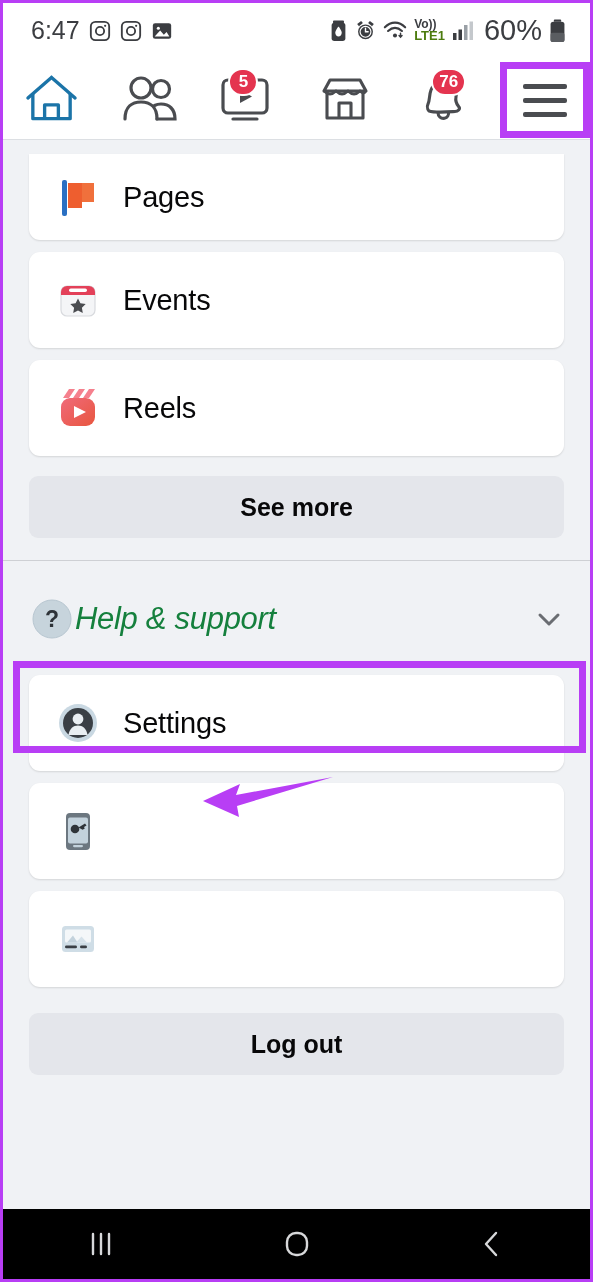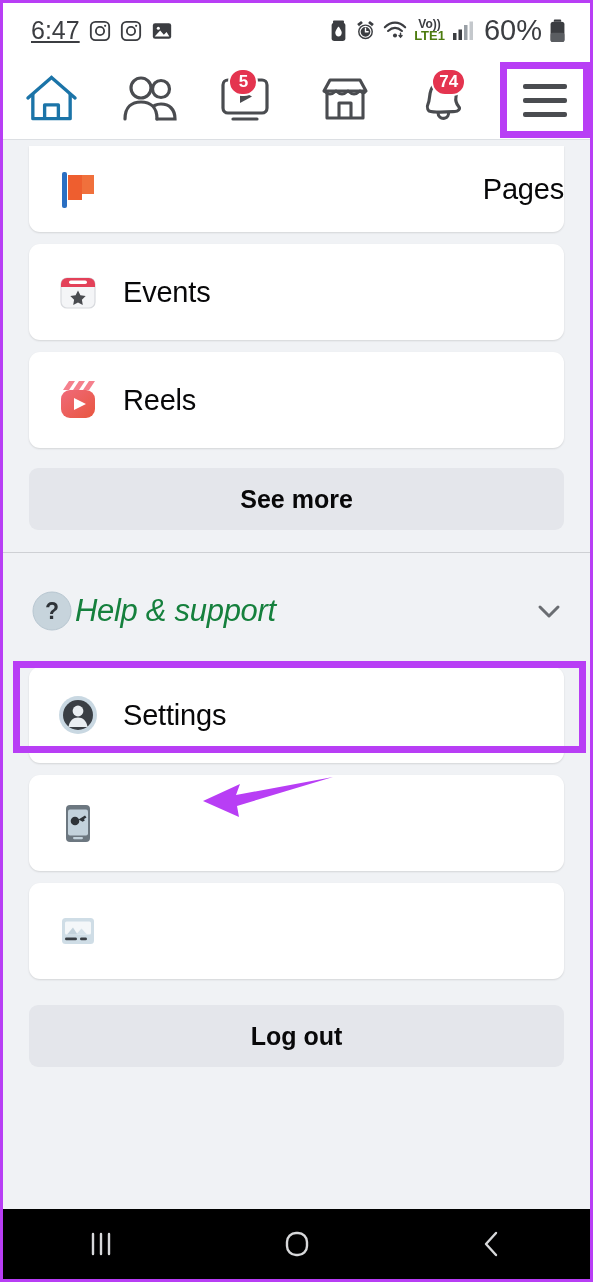--- a/index.html
+++ b/index.html
@@ -19,24 +19,24 @@
 
   
   .statusbar {
     position: absolute; top: 0; left: 0; right: 0;
     height: 55px;
     background: #ffffff;
     display: flex; align-items: center;
     padding: 0 24px 0 28px;
   }
   .sb-left { display: flex; align-items: center; gap: 9px; }
-  .sb-time { font-size: 25px; color: #3b3d41; letter-spacing: 0px; text-decoration: underline; }
+  .sb-time { font-size: 25px; color: #3b3d41; letter-spacing: 0px; }
   .sb-right { margin-left: auto; display: flex; align-items: center; gap: 7px; }
   .sb-pct { font-size: 29px; color: #3b3d41; margin-left: 3px; }
-  .ico { display: inline-flex; align-items: center; justify-content: center; }
+  .ico { display: inline-flex; align-items: flex-start; justify-content: center; }
 
   
   .topnav {
     position: absolute; top: 55px; left: 0; right: 0;
     height: 82px;
     background: #ffffff;
     display: flex; align-items: center;
     border-bottom: 1px solid #dcdfe3;
   }
   .navitem {
@@ -78,21 +78,21 @@
   .section-top { padding: 6px 0 12px; }
   .card {
     background: #ffffff;
     margin: 0 26px 12px 26px;
     border-radius: 11px;
     min-height: 96px;
     display: flex; align-items: center;
     padding: 0 0 0 26px;
     box-shadow: 0 1px 2px rgba(0,0,0,0.12);
   }
-  .card.first-clipped { border-radius: 0 0 11px 11px; min-height: 86px; margin-top: 0; justify-content: space-between; }
+  .card.first-clipped { border-radius: 0 0 11px 11px; min-height: 86px; margin-top: 8px; }
   .card-label {
     font-size: 29px; color: #080809; font-weight: 500;
     margin-left: 22px; letter-spacing: -0.2px;
   }
   .gray-btn {
     background: #e4e6eb;
     margin: 20px 26px 0 26px;
     border-radius: 9px;
     height: 62px;
     display: flex; align-items: center; justify-content: center;
@@ -254,21 +254,21 @@
         <path d="M8 16 Q14 22 20 16 Q26 22 32 16 Q38 22 44 16 Q48 20 50 16" fill="none" stroke="#4a4c50" stroke-width="2.6"></path>
         <path d="M23 43 V28 H35 V43" fill="none" stroke="#4a4c50" stroke-width="3.1" stroke-linejoin="round"></path>
       </svg>
     </div>
 
     <div class="navitem">
       <svg width="54" height="52" viewBox="0 0 54 52">
         <path d="M13 38 C13 38 10 35 12 31 C14 27 13 22 15 17 C17.5 10.5 24 6.5 31 8.5 C38 10.5 41.5 17 40 24 C38.8 29.5 41.5 32 43 34 C44.5 36 42 38.5 39 38.5 C31 39 19 40 13 38 Z" fill="none" stroke="#4a4c50" stroke-width="3.1" stroke-linejoin="round"></path>
         <path d="M22 39.5 C22 43.5 25 46 28.5 45.3 C31.5 44.7 33 42 32.5 39" fill="none" stroke="#4a4c50" stroke-width="3.1"></path>
       </svg>
-      <span class="badge b-bell">74</span>
+      <span class="badge b-bell">76</span>
     </div>
 
     <div class="navitem"></div>
   </div>
 
   <div class="hl-menu">
     <span class="hamburger-lines">
       <span></span>
         <span></span>
         <span></span>

